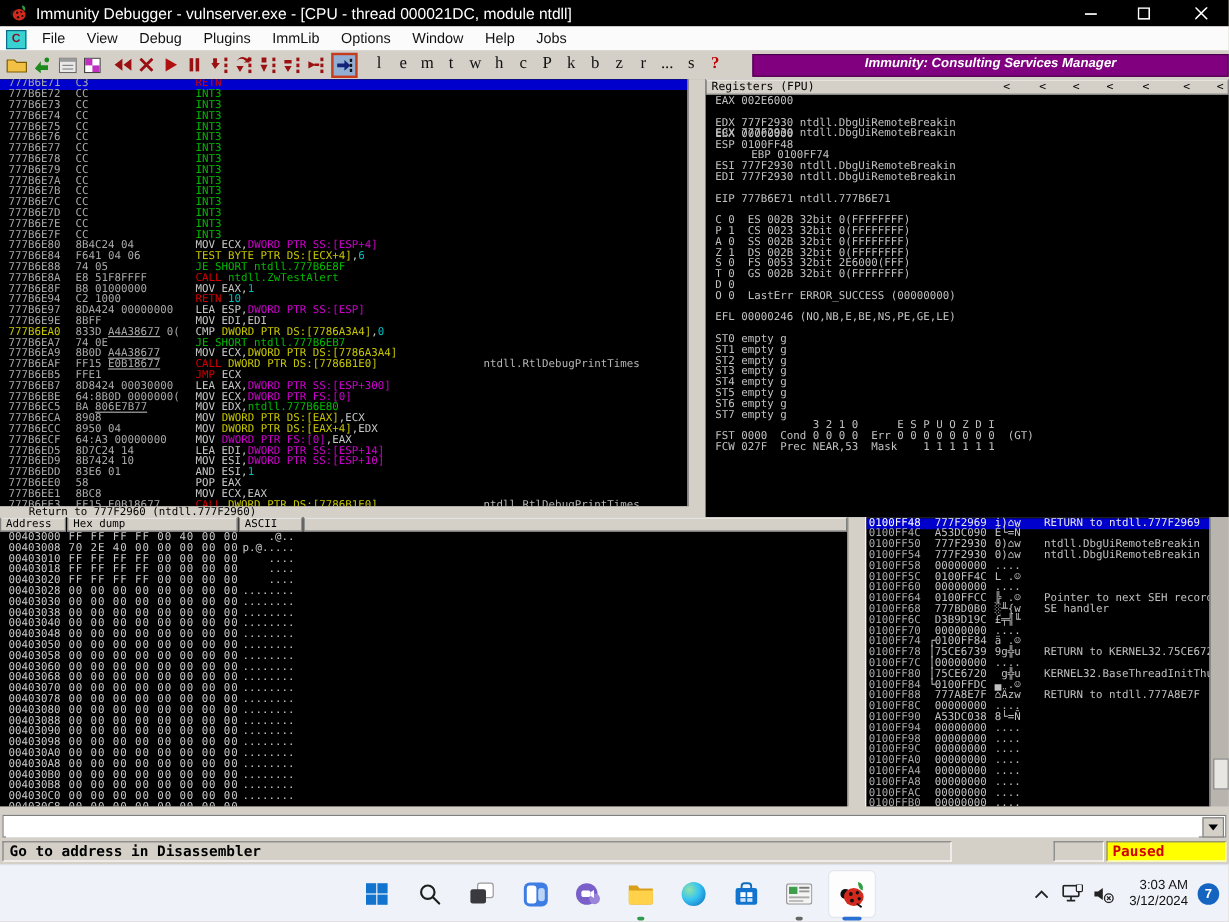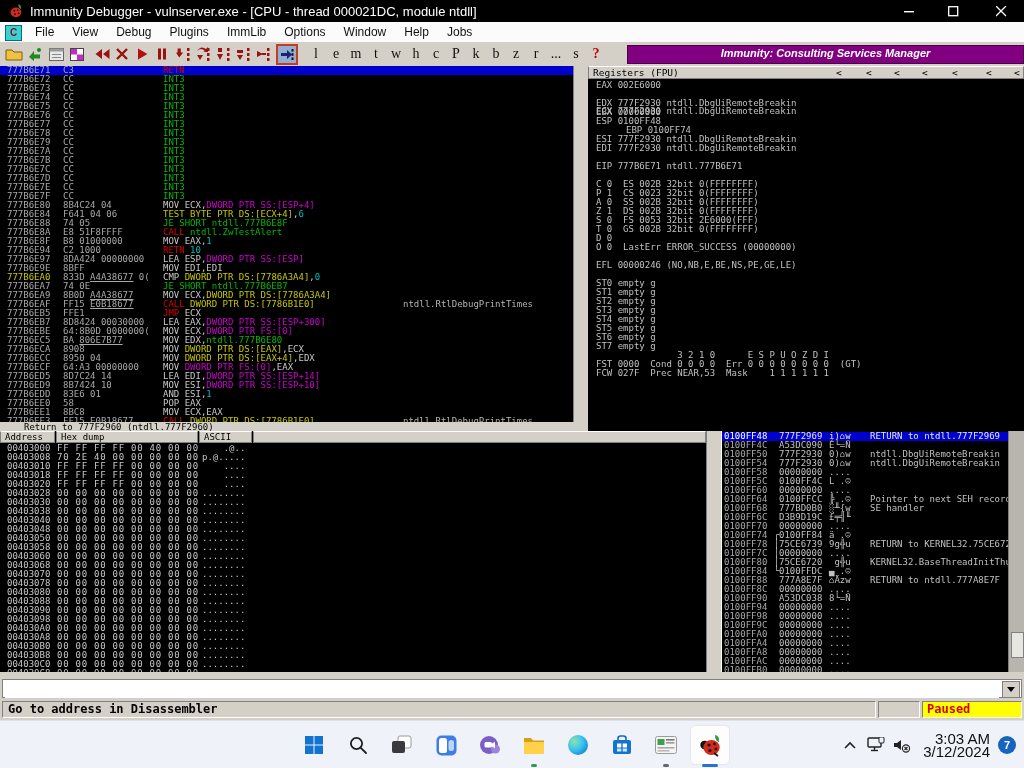--- a/index.html
+++ b/index.html
@@ -74,32 +74,32 @@
   #stack-scroll{left:1008px;top:431px;width:16px;height:241px;background:#b8b5ae;border-left:1px solid #808080;box-sizing:border-box}
   #stack-thumb{left:2px;top:201px;width:11px;height:24px;background:#e8e6e0;border:1px solid #808080;position:absolute}
   
   #cmdrow{left:2px;top:679px;width:1020px;height:19px;background:#fff;border:1px solid #808080;box-sizing:border-box}
   #cmd-input{position:absolute;left:2px;top:1px;width:990px;height:15px;border:0;outline:none;font-family:"DejaVu Sans Mono",monospace;font-size:11px}
   #cmd-drop{position:absolute;right:1px;top:1px;width:16px;height:15px;background:#d4d0c8;border:1px solid #808080;
             display:flex;align-items:center;justify-content:center}
   .darrow{width:0;height:0;border-left:4px solid transparent;border-right:4px solid transparent;border-top:5px solid #000}
   #statusbar{left:0;top:701px;width:1024px;height:17px}
   .spanel{position:absolute;top:0;height:17px;background:#d4d0c8;border:1px solid #808080;border-bottom-color:#fff;border-right-color:#fff;box-sizing:border-box}
-  #status-msg{left:2px;width:874px;color:#000;font-weight:bold;font-size:12px;line-height:15px;padding-left:5px;white-space:nowrap;overflow:hidden}
+  #status-msg{left:2px;width:791px;color:#000;font-weight:bold;font-size:12px;line-height:15px;padding-left:5px;white-space:nowrap;overflow:hidden}
   #status-mid{left:878px;width:42px}
   #status-paused{left:922px;width:100px;background:#ffff00;color:#d40000;font-weight:bold;font-size:12px;line-height:15px;padding-left:4px}
   
   #taskbar{left:0;top:720px;width:1024px;height:48px;background:#eff3f9;border-top:1px solid #dde2ea;
            font-family:"Liberation Sans",sans-serif}
   #task-icons{left:292px;top:0;height:48px;display:flex}
   .ticon{width:44px;height:48px;display:flex;align-items:center;justify-content:center;position:relative}
   .tactive{background:#fdfdfd;border:1px solid #e3e6ec;border-radius:5px;box-sizing:border-box;margin:4px 2px;height:40px;width:40px}
   .underbar{position:absolute;bottom:2px;left:50%;transform:translateX(-50%);height:3px;border-radius:2px}
   #tray{right:8px;top:0;height:48px;display:flex;align-items:center;position:absolute}
-  #clockblk{text-align:right;font-size:15px;line-height:13px;color:#111;margin:0 8px;white-space:nowrap}
+  #clockblk{text-align:right;font-size:11px;line-height:13px;color:#111;margin:0 8px;white-space:nowrap}
   #badge{width:18px;height:18px;border-radius:50%;background:#1464c0;color:#fff;font-size:11px;font-weight:bold;
          display:flex;align-items:center;justify-content:center}
   .trayic{width:26px;height:48px;display:flex;align-items:center;justify-content:center}
 </style>
 </head>
 <body>
 
 <div id="titlebar" class="abs">
   <span class="abs" style="left:7px;top:3px">
     <svg width="16" height="16" viewBox="0 0 24 24">

